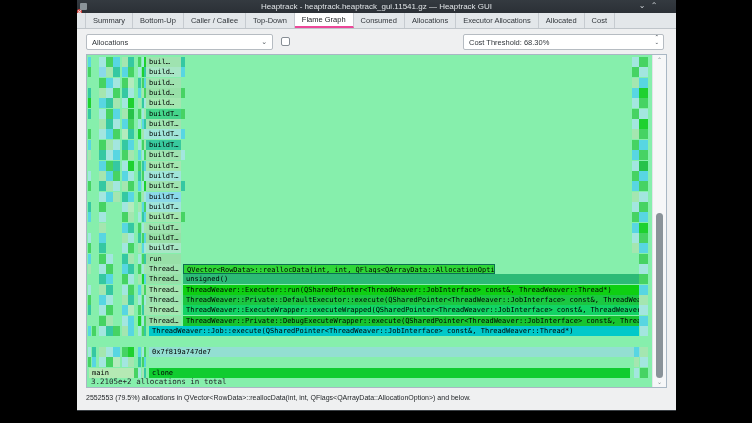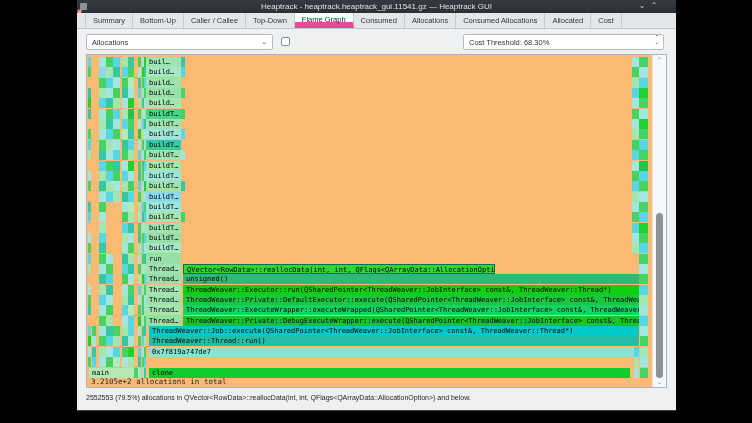--- a/index.html
+++ b/index.html
@@ -36,21 +36,21 @@
     position:absolute;left:0;top:13px;width:100%;height:16px;
     background:#e3e7ea;border-bottom:1px solid #bfc5ca;
     display:flex;align-items:stretch;padding-left:8px;box-sizing:border-box;
   }
   .tab{
     font-size:7.5px;color:#31363b;line-height:15px;padding:0 7px;
     border-right:1px solid #c6cbd0;background:#e3e7ea;white-space:nowrap;
   }
   .tab:first-child{border-left:1px solid #c6cbd0;}
   .tab.active{
-    background:#ffffff;border-bottom:6px solid #ec4899;line-height:13px;
+    background:#ffffff;border-bottom:2px solid #ec4899;line-height:13px;
     color:#232629;
   }
   
   #toolbar{position:absolute;left:0;top:29px;width:100%;height:25px;background:#eff0f1;}
   .boxctl{
     position:absolute;top:5px;height:16px;background:#fff;border:1px solid #b6bcc2;
     border-radius:2px;font-size:7.5px;color:#31363b;line-height:15px;box-sizing:border-box;
   }
   #combo-dimension{left:9px;width:187px;padding-left:5px;}
   #combo-arrow{position:absolute;right:5px;top:0;font-size:7px;color:#4d545b;line-height:14px;}
@@ -58,21 +58,21 @@
   #checkbox-box{
     position:absolute;left:0;top:3px;width:9px;height:9px;background:#fff;
     border:1px solid #878e95;border-radius:2px;box-sizing:border-box;
   }
   #checkbox-label{position:absolute;left:13px;top:0;font-size:7.5px;line-height:16px;color:#31363b;white-space:nowrap;margin-top:28px;}
   #spin-threshold{left:386px;width:201px;padding-left:5px;}
   #spin-arrows{position:absolute;right:4px;top:0px;font-size:5.5px;color:#4d545b;line-height:5px;text-align:center;}
   
   #flame-widget{
     position:absolute;left:9px;top:54px;width:581px;height:334px;
-    background:#fdba74;border:1px solid #a9b7c4;box-sizing:border-box;overflow:hidden;
+    background:#86efac;border:1px solid #a9b7c4;box-sizing:border-box;overflow:hidden;
   }
   #flame-rows{position:absolute;left:1px;top:2px;width:565px;height:322px;}
   .frow{position:absolute;left:0;width:565px;height:10px;}
   .cell{
     position:absolute;top:0;height:10px;box-sizing:border-box;
     font-family:"DejaVu Sans Mono",monospace;font-size:7px;line-height:10px;color:#000;
     white-space:nowrap;overflow:hidden;
   }
   .cell.txt{padding-left:3px;}
   .cell.sel{border:1px solid #0b6e52;}
@@ -115,21 +115,21 @@
   </div>
 
   <div id="tabbar">
       <div class="tab">Summary</div>
       <div class="tab">Bottom-Up</div>
       <div class="tab">Caller / Callee</div>
       <div class="tab">Top-Down</div>
       <div class="tab active">Flame Graph</div>
       <div class="tab">Consumed</div>
       <div class="tab">Allocations</div>
-      <div class="tab">Consumed Allocations</div>
+      <div class="tab">Executor Allocations</div>
       <div class="tab">Allocated</div>
       <div class="tab">Cost</div>
     </div>
 
   <div id="toolbar">
     <div class="boxctl" id="combo-dimension">
       <span>Allocations</span>
       <span id="combo-arrow">⌄</span>
     </div>
     <div id="checkbox-row">
@@ -498,34 +498,20 @@
           <div class="cell" style="left: 18px; width: 7px; background: rgb(53, 200, 162);"></div>
           <div class="cell" style="left: 25px; width: 7px; background: rgb(70, 211, 99);"></div>
           <div class="cell" style="left: 34px; width: 6px; background: rgb(164, 230, 176);"></div>
           <div class="cell" style="left: 40px; width: 6px; background: rgb(88, 214, 226);"></div>
           <div class="cell" style="left: 50px; width: 3px; background: rgb(163, 230, 223);"></div>
           <div class="cell" style="left: 54px; width: 3px; background: rgb(70, 211, 99);"></div>
           <div class="cell" style="left: 56px; width: 2px; background: rgb(53, 200, 162);"></div>
           <div class="cell txt" style="left: 61px; width: 490px; background: rgb(0, 201, 201);">ThreadWeaver::Job::execute(QSharedPointer&lt;ThreadWeaver::JobInterface&gt; const&amp;, ThreadWeaver::Thread*)</div>
           <div class="cell" style="left: 552px; width: 8px; background: rgb(163, 230, 223);"></div>
         </div>
-        <div class="frow" style="top: 279px;">
-          <div class="cell" style="left: 0px; width: 3px; background: rgb(30, 209, 47);"></div>
-          <div class="cell" style="left: 4px; width: 4px; background: rgb(163, 230, 223);"></div>
-          <div class="cell" style="left: 11px; width: 7px; background: rgb(70, 211, 99);"></div>
-          <div class="cell" style="left: 18px; width: 7px; background: rgb(88, 214, 226);"></div>
-          <div class="cell" style="left: 25px; width: 7px; background: rgb(164, 230, 176);"></div>
-          <div class="cell" style="left: 34px; width: 6px; background: rgb(53, 200, 162);"></div>
-          <div class="cell" style="left: 40px; width: 6px; background: rgb(163, 230, 223);"></div>
-          <div class="cell" style="left: 50px; width: 3px; background: rgb(70, 211, 99);"></div>
-          <div class="cell" style="left: 54px; width: 3px; background: rgb(88, 214, 226);"></div>
-          <div class="cell" style="left: 56px; width: 2px; background: rgb(164, 230, 176);"></div>
-          <div class="cell txt" style="left: 61px; width: 490px; background: rgb(34, 191, 166);">ThreadWeaver::Thread::run()</div>
-          <div class="cell" style="left: 552px; width: 8px; background: rgb(70, 211, 99);"></div>
-        </div>
         <div class="frow" style="top: 290px;">
           <div class="cell" style="left: 0px; width: 3px; background: rgb(163, 230, 223);"></div>
           <div class="cell" style="left: 4px; width: 4px; background: rgb(53, 200, 162);"></div>
           <div class="cell" style="left: 11px; width: 7px; background: rgb(164, 230, 176);"></div>
           <div class="cell" style="left: 18px; width: 7px; background: rgb(163, 230, 223);"></div>
           <div class="cell" style="left: 25px; width: 7px; background: rgb(88, 214, 226);"></div>
           <div class="cell" style="left: 34px; width: 6px; background: rgb(70, 211, 99);"></div>
           <div class="cell" style="left: 40px; width: 6px; background: rgb(30, 209, 47);"></div>
           <div class="cell" style="left: 50px; width: 3px; background: rgb(88, 214, 226);"></div>
           <div class="cell" style="left: 54px; width: 3px; background: rgb(163, 230, 223);"></div>

